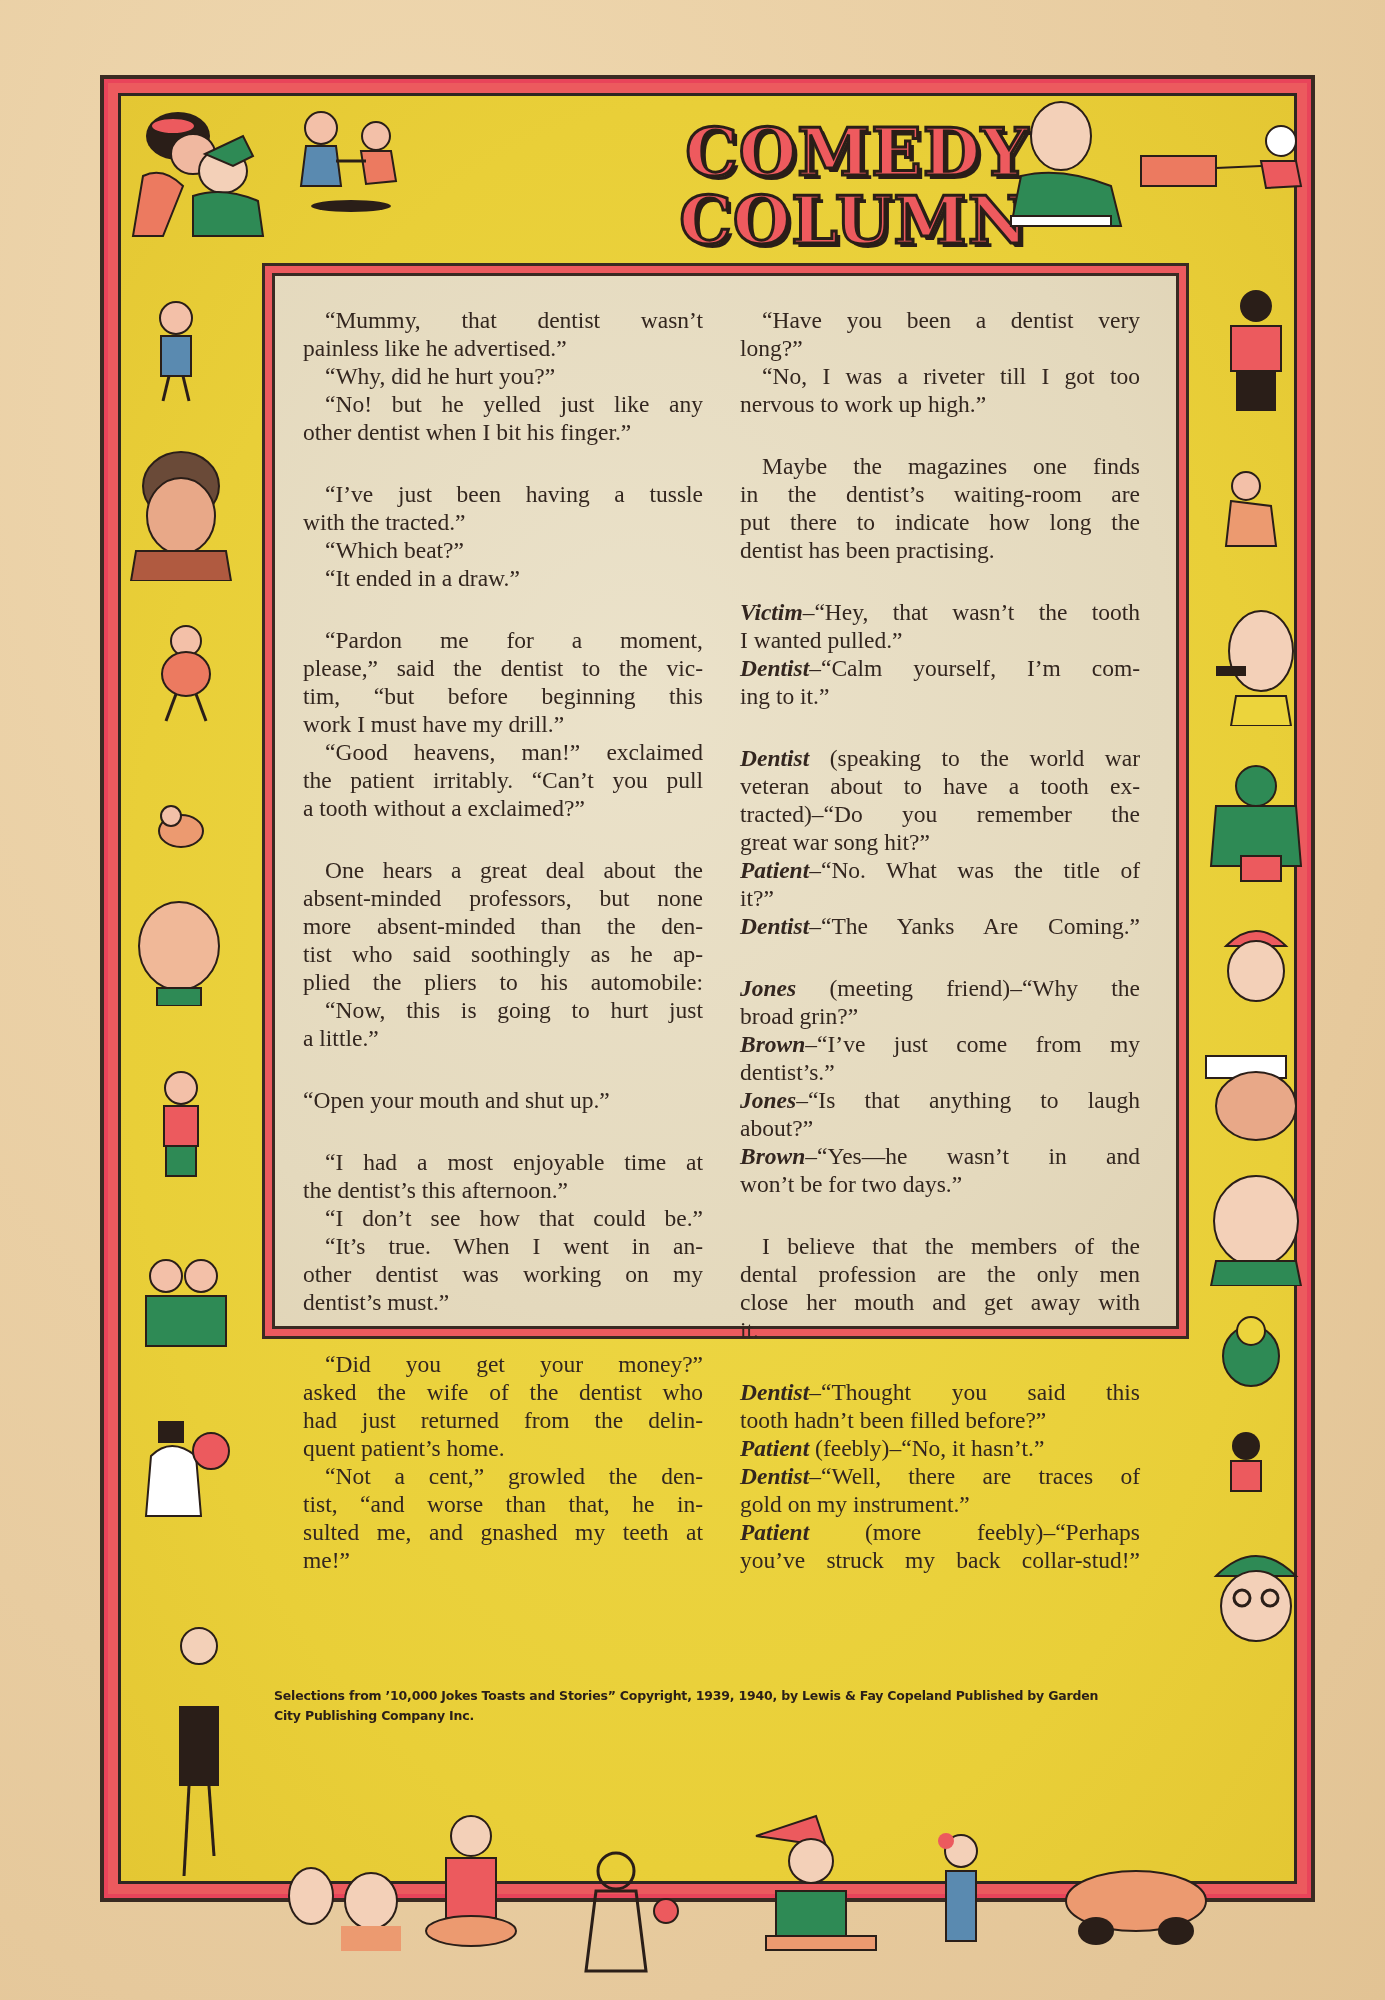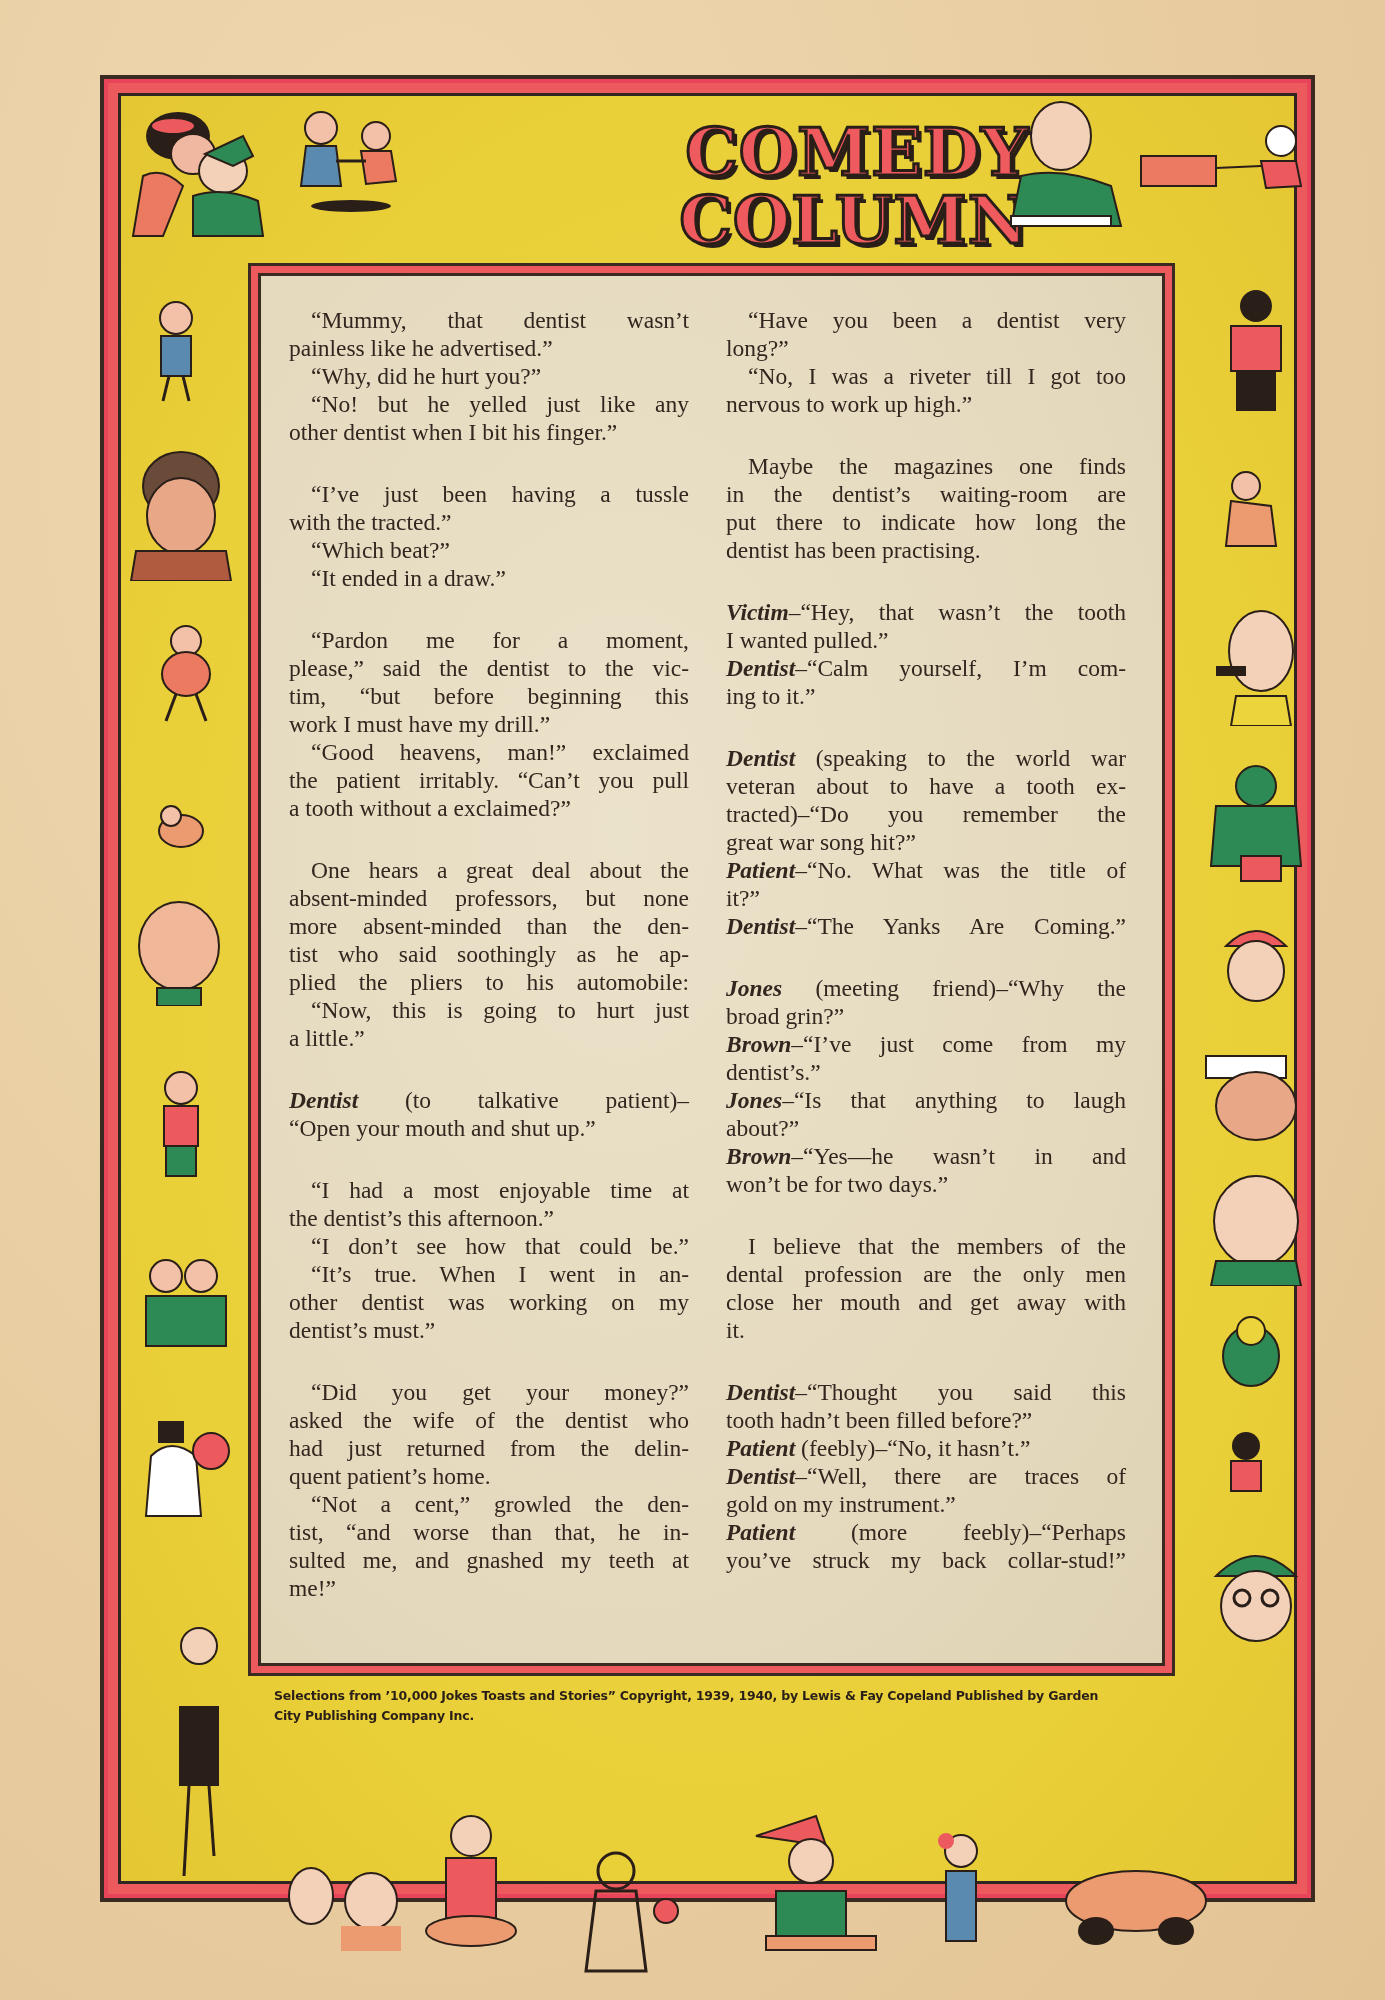--- a/index.html
+++ b/index.html
@@ -29,21 +29,21 @@
   .title {
     position: absolute; left: 408px; top: 22px; width: 500px; text-align: right;
     font-family: "DejaVu Serif", serif; font-weight: bold; font-size: 66px; line-height: 68px;
     color: #ee5a5e; letter-spacing: 1px;
     -webkit-text-stroke: 3px #2a1e18;
     text-shadow: 4px 4px 0 #2a1e18;
   }
   .title .line { display: block; transform: scaleY(1.0); }
   
   .panel-outer {
-    position: absolute; left: 127px; top: 167px; width: 927px; height: 1413px;
+    position: absolute; left: 141px; top: 167px; width: 927px; height: 1076px;
     box-sizing: border-box;
     border: 3px solid #3a2a22;
     background: #ec5a5e;
     font-family: Liberation Serif, serif;
   }
   .panel {
     position: absolute; left: 7px; top: 7px; right: 7px; bottom: 7px;
     border: 3px solid #3a2a22;
     background: #e6dcc2;
     background-image: radial-gradient(ellipse at 40% 40%, #ebe2ca 0%, #e4d9bd 70%, #dfd2b4 100%);
@@ -320,21 +320,20 @@
               <div class="joke">
                 <span class="ln ind"><span>One hears a great deal about the</span></span>
                 <span class="ln"><span>absent-minded professors, but none</span></span>
                 <span class="ln"><span>more absent-minded than the den-</span></span>
                 <span class="ln"><span>tist who said soothingly as he ap-</span></span>
                 <span class="ln"><span>plied the pliers to his automobile:</span></span>
                 <span class="ln ind"><span>“Now, this is going to hurt just</span></span>
                 <span class="ln last"><span>a little.”</span></span>
               </div>
               <div class="joke">
-                <span class="ln"><span class="spk">Dentist</span><span> (to talkative patient)–</span></span>
                 <span class="ln last"><span>“Open your mouth and shut up.”</span></span>
               </div>
               <div class="joke">
                 <span class="ln ind"><span>“I had a most enjoyable time at</span></span>
                 <span class="ln last"><span>the dentist’s this afternoon.”</span></span>
                 <span class="ln ind"><span>“I don’t see how that could be.”</span></span>
                 <span class="ln ind"><span>“It’s true. When I went in an-</span></span>
                 <span class="ln"><span>other dentist was working on my</span></span>
                 <span class="ln last"><span>dentist’s must.”</span></span>
               </div>

